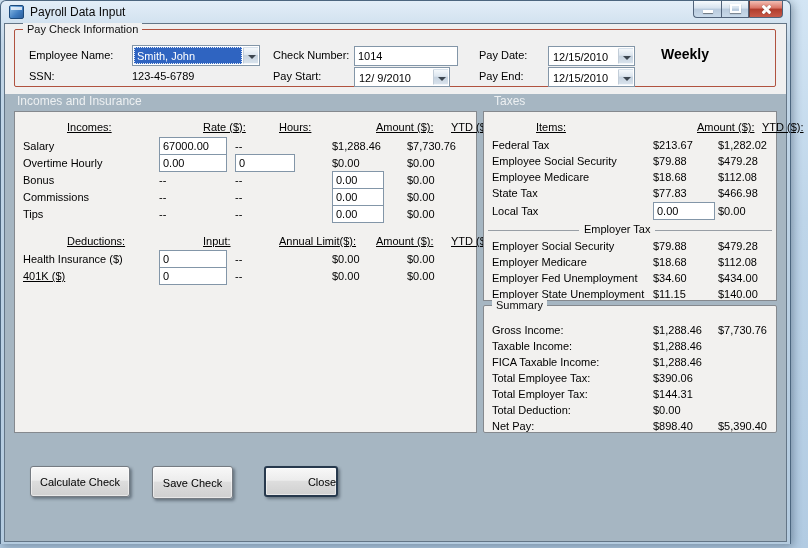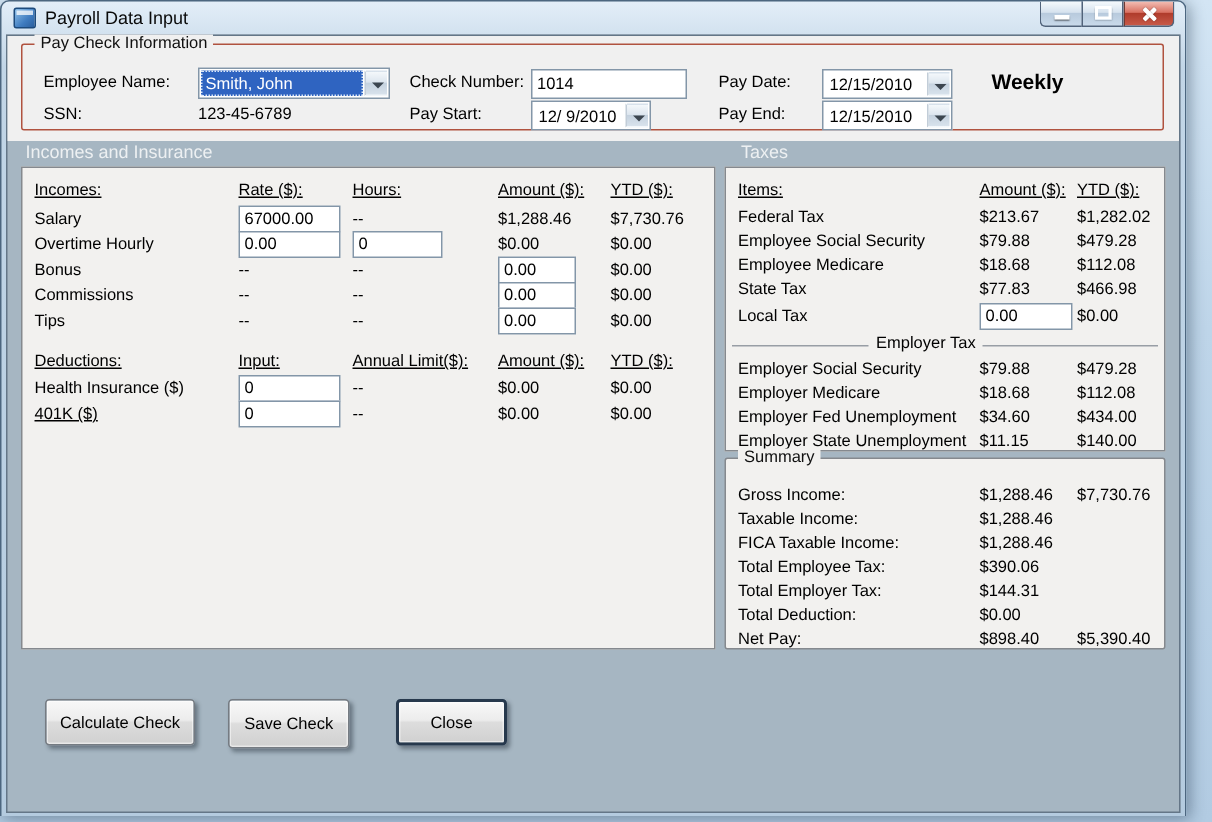--- a/index.html
+++ b/index.html
@@ -72,32 +72,32 @@
   }
   .combo .dd::after {
     content:""; position:absolute; left:4px; top:7px;
     border-left:4px solid transparent; border-right:4px solid transparent; border-top:4px solid #3c4650;
   }
   .panel { position:absolute; background:#f2f1ef; border:1px solid #85898e; }
   .row { position:absolute; left:0; right:0; height:14px; font-size:11px; color:#000; }
   .row > span { position:absolute; top:0; white-space:nowrap; }
   .c1{left:8px} .c2{left:144px} .c3{left:220px} .c4{left:317px} .c5{left:392px}
   .t1{left:8px} .t2{left:169px} .t3{left:234px}
-  .hdr{ text-decoration:underline; }
+  .hdr{ text-decoration:underline;margin-left:44px; }
   .u{ text-decoration:underline; }
   .divline { position:absolute; left:4px; right:4px; height:1px; background:#989ea5; }
   .divcap { position:absolute; font-size:11px; background:#f2f1ef; padding:0 5px; white-space:nowrap; }
   .btn {
     position:absolute; font:11px "Liberation Sans", sans-serif; color:#000;
     background: linear-gradient(180deg,#f8f8f8 0%, #ececec 45%, #dddddd 50%, #d0d0d0 100%);
     border:1px solid #757b82; border-radius:3px;
     box-shadow: 2px 2px 3px rgba(30,42,54,.45), inset 0 0 0 1px rgba(255,255,255,.5);
     cursor:pointer;
   }
-  .btn.default { border:2px solid #27394d; }
+  .btn.default { border:2px solid #27394d;text-align:right; }
 </style>
 </head>
 <body>
 
 <div class="window">
   <div class="titlebar">
     <div class="app-icon"></div>
     <div class="window-title">Payroll Data Input</div>
     <div class="win-controls">
       <div class="wbtn min">
@@ -133,21 +133,21 @@
         <span class="val">12/15/2010</span>
         <span class="dd"></span>
       </div>
 
       <span class="lbl freq" style="left:646px;top:16px">Weekly</span>
 
       <span class="lbl" style="left:14px;top:40px">SSN:</span>
       <span class="lbl" style="left:117px;top:40px">123-45-6789</span>
 
       <span class="lbl" style="left:258px;top:40px">Pay Start:</span>
-      <div class="combo" style="left:339px;top:37px;width:80px;height:20px">
+      <div class="combo" style="left:339px;top:37px;width:96px;height:20px">
         <span class="val">12/ 9/2010</span>
         <span class="dd"></span>
       </div>
 
       <span class="lbl" style="left:464px;top:40px">Pay End:</span>
       <div class="combo" style="left:533px;top:37px;width:87px;height:20px">
         <span class="val">12/15/2010</span>
         <span class="dd"></span>
       </div>
     </div>

